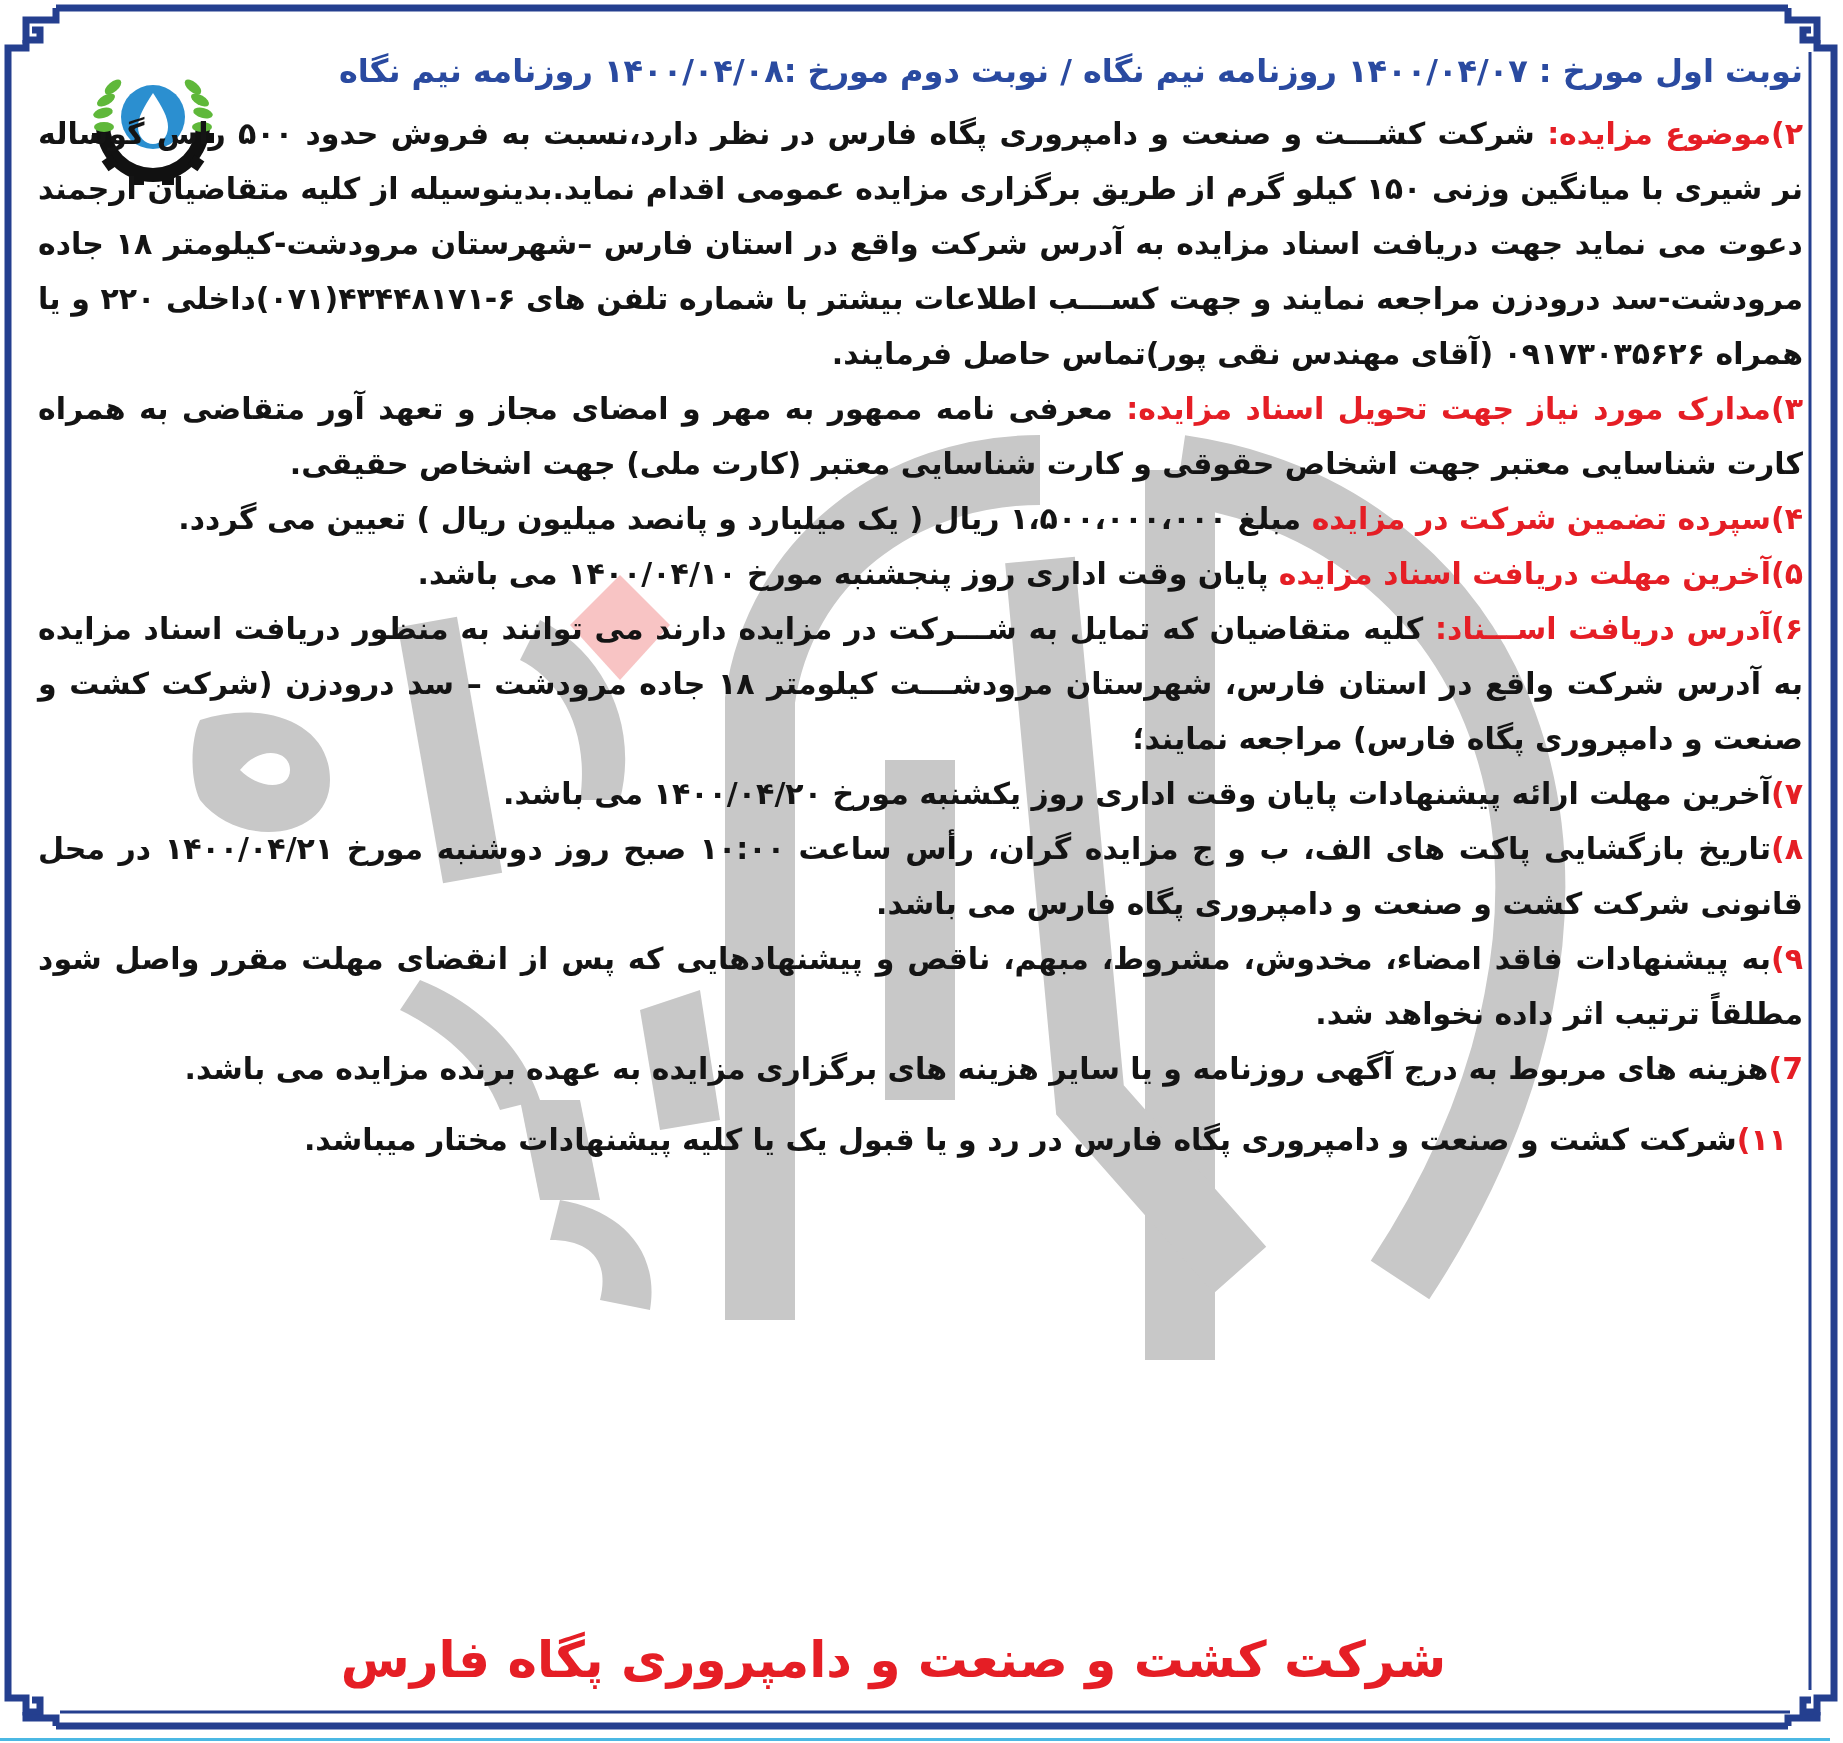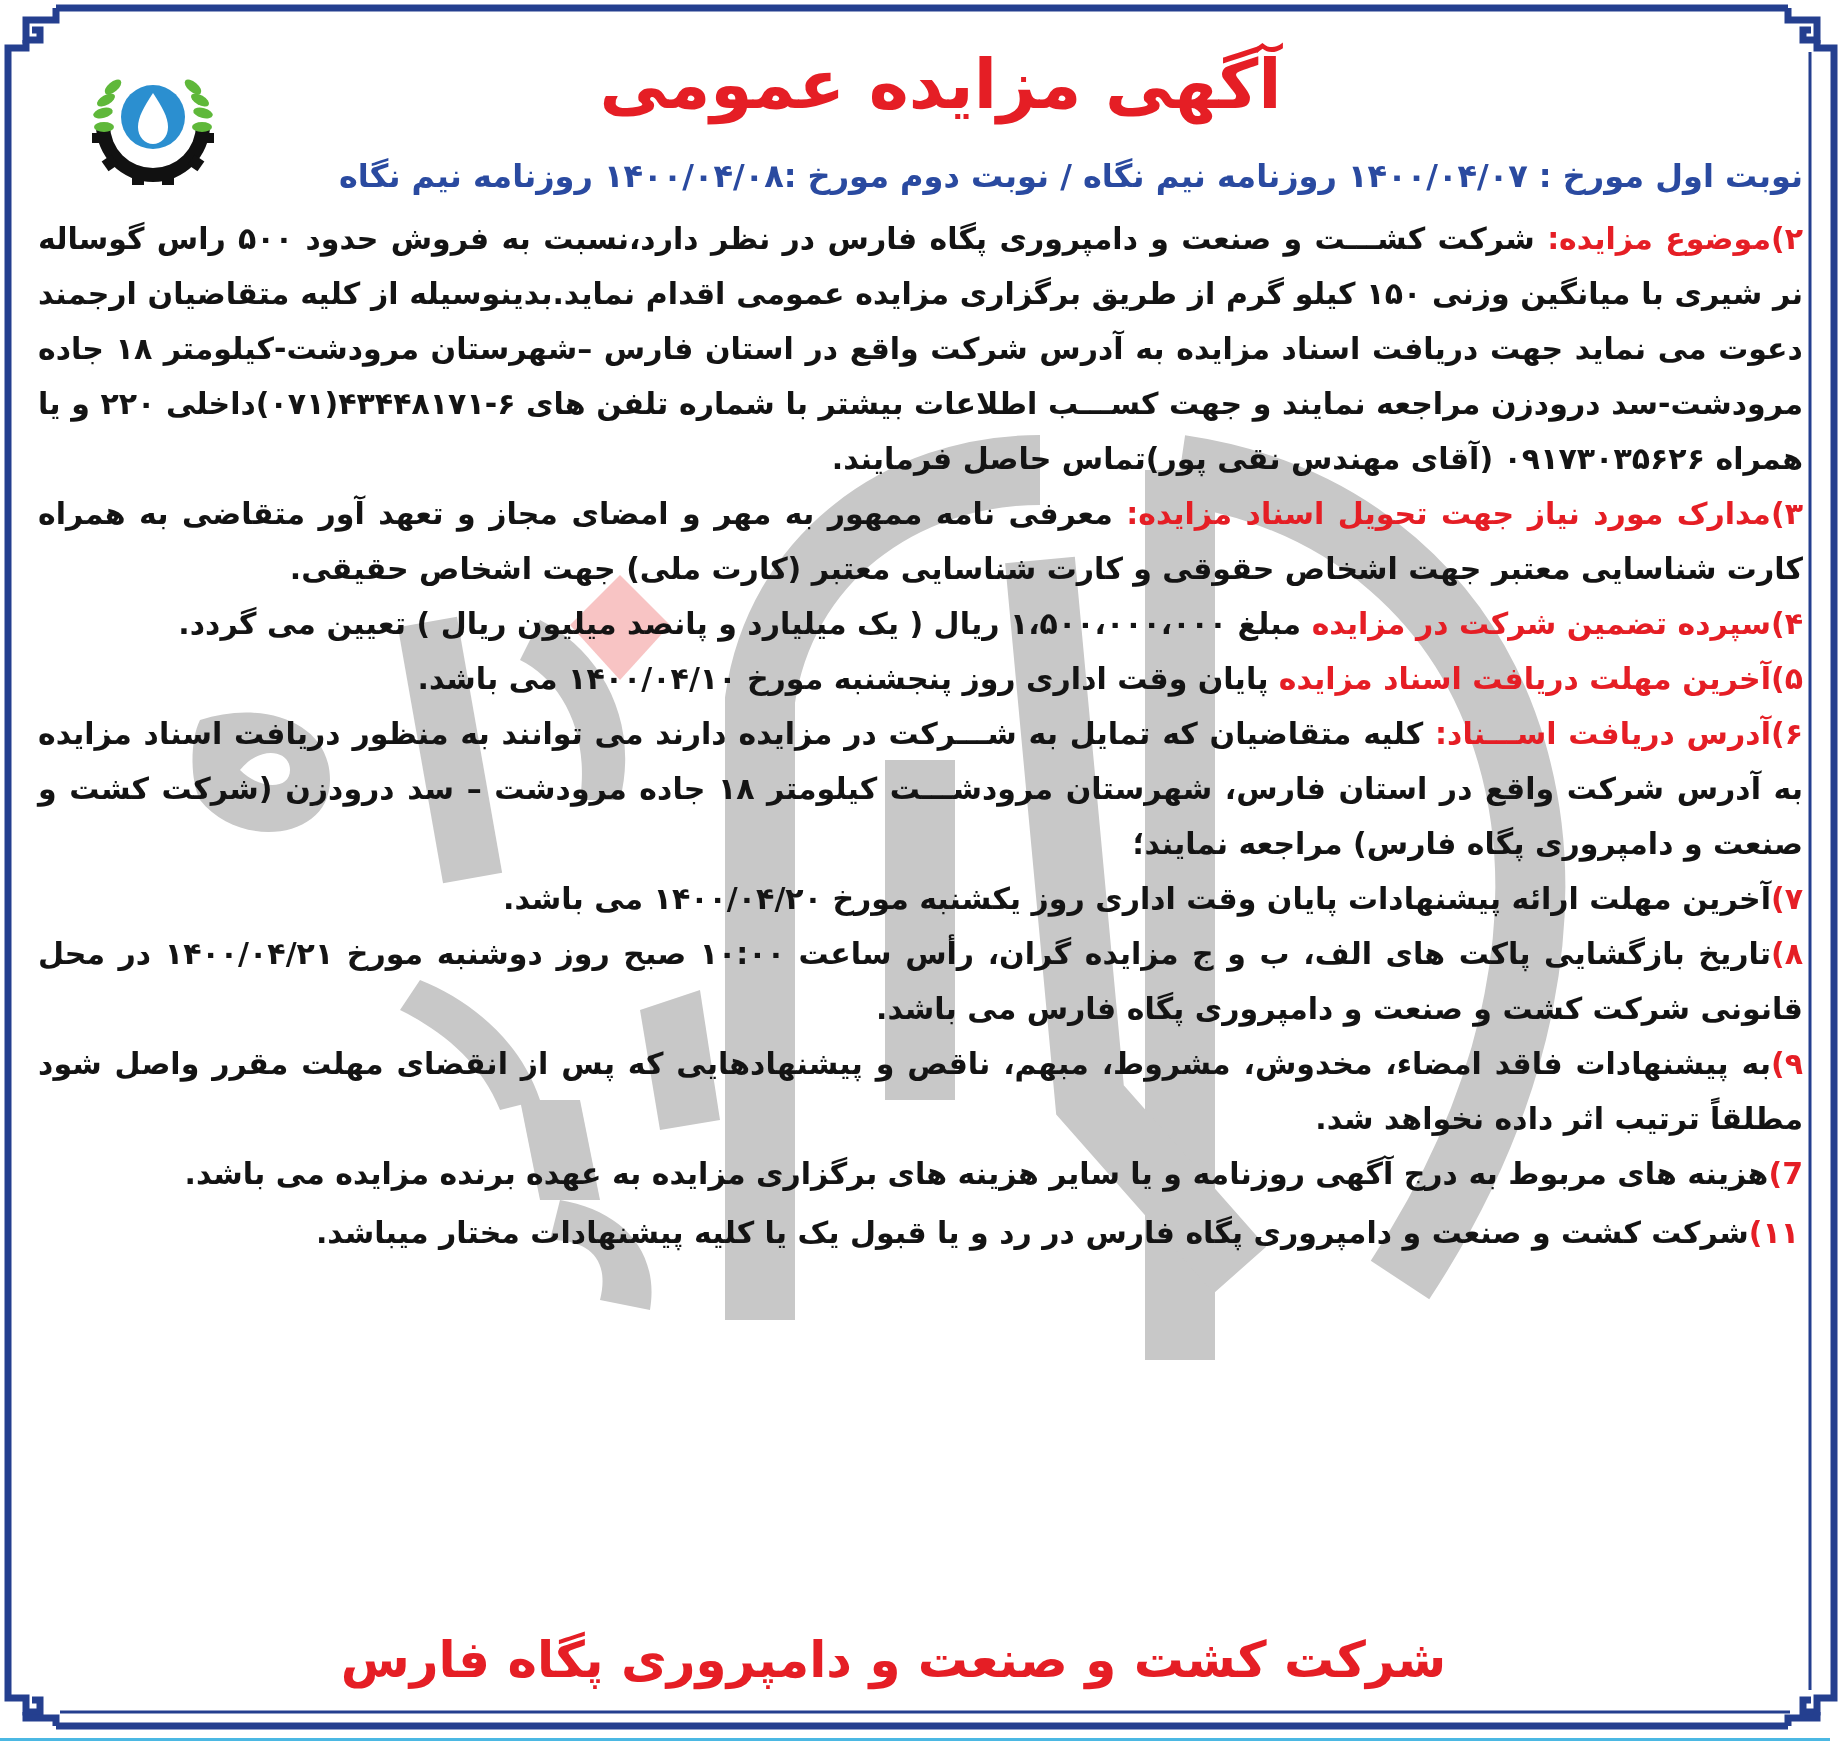--- a/index.html
+++ b/index.html
@@ -183,21 +183,20 @@
       <ellipse cx="125" cy="68" rx="10" ry="5" transform="rotate(15 125 68)"></ellipse>
       <ellipse cx="124" cy="82" rx="10" ry="5" transform="rotate(0 124 82)"></ellipse>
     </g>
 
     <circle cx="75" cy="72" r="32" fill="#2b8fd0"></circle>
     <path d="M75 48 C 66 62, 60 72, 60 82 C 60 92, 67 99, 75 99 C 83 99, 90 92, 90 82 C 90 72, 84 62, 75 48 Z" fill="#ffffff"></path>
   </svg>
 </div>
 
 <div class="content">
-  <h1 class="title">آگهی مزایده عمومی</h1>
   <div class="subtitle">نوبت اول مورخ : ۱۴۰۰/۰۴/۰۷ روزنامه نیم نگاه /  نوبت دوم مورخ :۱۴۰۰/۰۴/۰۸ روزنامه نیم نگاه</div>
 
   <div class="clauses">
     <p class="clause" style="margin:0;">
       <span class="num label">۲)</span><span class="label">موضوع مزایده:</span><span> شرکت کشـــت و صنعت و دامپروری پگاه فارس در نظر دارد،نسبت به فروش حدود ۵۰۰ راس گوساله نر شیری  با میانگین وزنی ۱۵۰ کیلو گرم از طریق برگزاری مزایده عمومی اقدام نماید.بدینوسیله از کلیه متقاضیان ارجمند دعوت می نماید جهت دریافت اسناد مزایده به آدرس شرکت واقع در استان فارس –شهرستان مرودشت-کیلومتر ۱۸ جاده مرودشت-سد درودزن مراجعه نمایند و جهت کســـب اطلاعات بیشتر با شماره تلفن های ۶-۴۳۴۴۸۱۷۱(۰۷۱)داخلی ۲۲۰ و یا همراه ۰۹۱۷۳۰۳۵۶۲۶ (آقای مهندس نقی پور)تماس حاصل فرمایند.</span>
     </p>
     <p class="clause" style="margin:0;">
       <span class="num label">۳)</span><span class="label">مدارک مورد نیاز جهت تحویل اسناد مزایده:</span><span> معرفی نامه ممهور به مهر و امضای مجاز و تعهد آور متقاضی به همراه کارت شناسایی معتبر جهت اشخاص حقوقی و کارت شناسایی معتبر (کارت ملی) جهت اشخاص حقیقی.</span>
     </p>
     <p class="clause" style="margin:0;">
@@ -214,21 +213,21 @@
     </p>
     <p class="clause" style="margin:0;">
       <span class="num">۸)</span><span>تاریخ بازگشایی پاکت های الف، ب و ج مزایده گران، رأس ساعت ۱۰:۰۰ صبح روز دوشنبه مورخ ۱۴۰۰/۰۴/۲۱ در محل قانونی شرکت کشت و صنعت و دامپروری پگاه فارس می باشد.</span>
     </p>
     <p class="clause" style="margin:0;">
       <span class="num">۹)</span><span>به پیشنهادات فاقد امضاء، مخدوش، مشروط، مبهم، ناقص و پیشنهادهایی که پس از انقضای مهلت مقرر واصل شود مطلقاً ترتیب اثر داده نخواهد شد.</span>
     </p>
     <p class="clause" style="margin:0;">
       <span class="num">7)</span><span>هزینه های مربوط به درج آگهی روزنامه و یا سایر هزینه های برگزاری مزایده به عهده برنده مزایده می باشد.</span>
     </p>
-    <p class="clause" style="margin:4px;">
+    <p class="clause" style="margin:16px;">
       <span class="num">۱۱)</span><span>شرکت کشت و صنعت و دامپروری پگاه فارس در رد و یا قبول یک یا کلیه پیشنهادات مختار میباشد.</span>
     </p>
   </div>
 </div>
 
 <div class="footer">شرکت کشت و صنعت و دامپروری پگاه فارس</div>
 
 <div class="bottom-rule"></div>
 
 </body></html>

